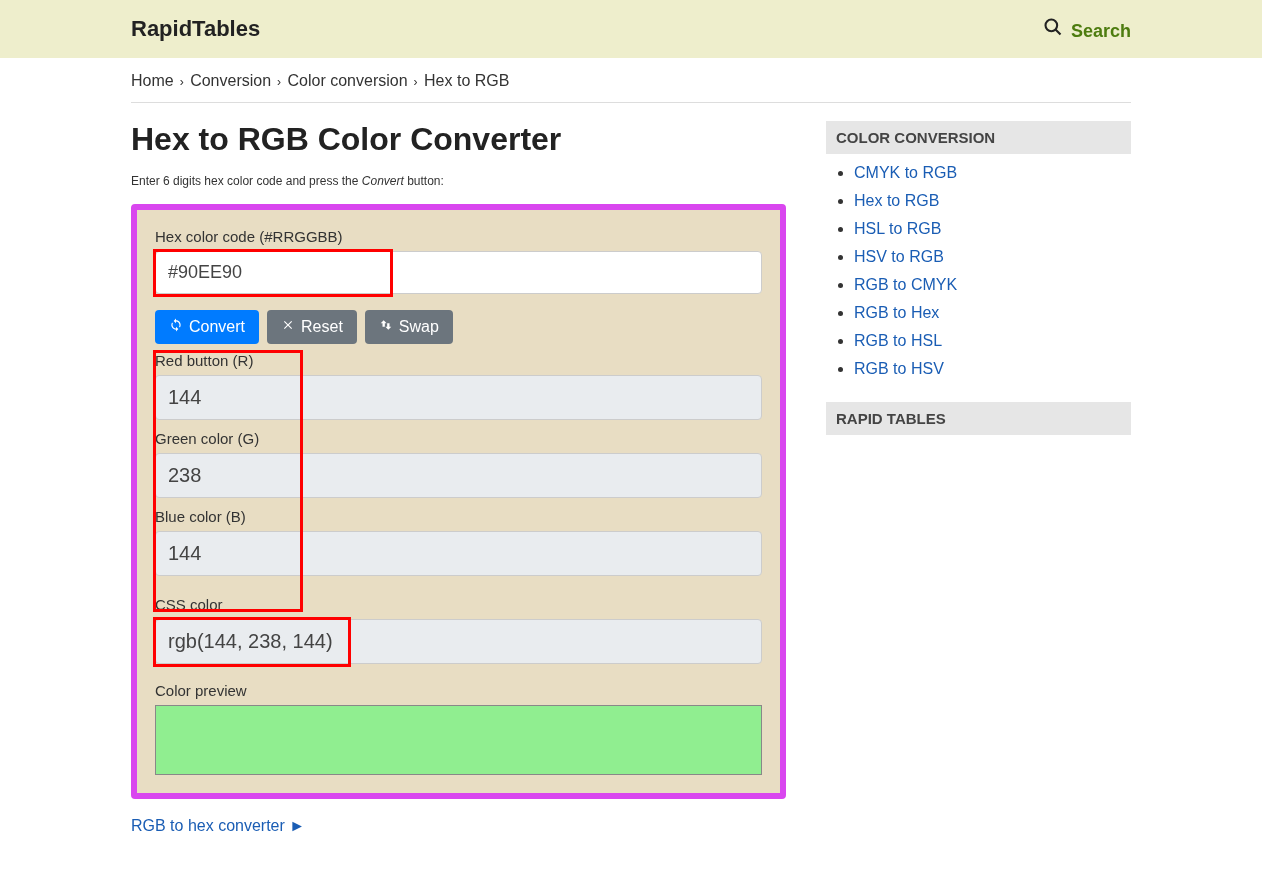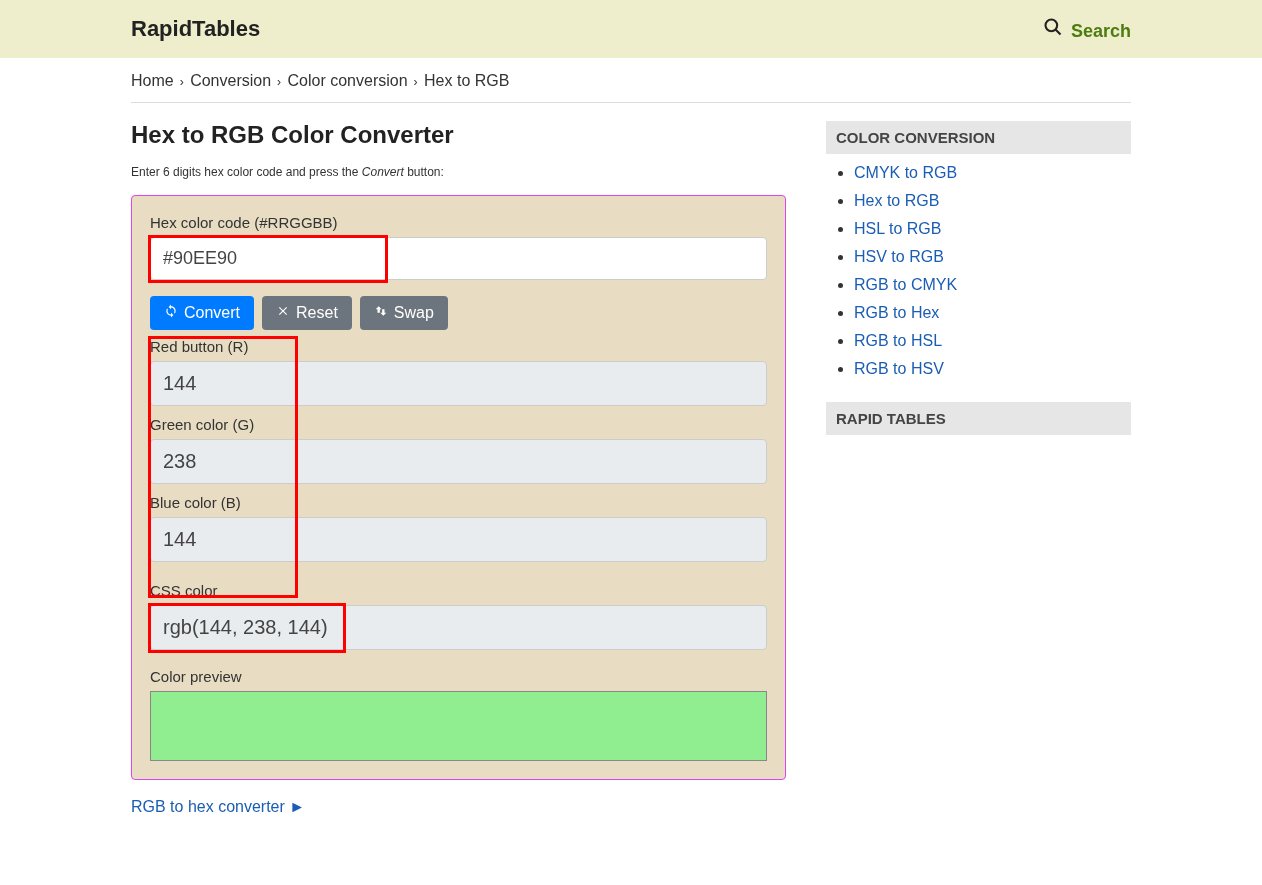--- a/index.html
+++ b/index.html
@@ -51,34 +51,34 @@
   .breadcrumb a { color: #333; text-decoration: none; }
   .bc-sep { display: inline-block; margin: 0 2px 0 6px; font-size: 12px; }
   .layout {
     display: flex;
     gap: 40px;
     margin-top: 18px;
   }
   .main { flex: 0 0 655px; }
   .side { flex: 1; }
   h1 {
-    font-size: 24px;
+    font-size: 32px;
     font-weight: 700;
     color: #222;
     margin-bottom: 16px;
   }
   .intro {
     font-size: 12px;
     color: #333;
     margin-bottom: 16px;
   }
   .intro i { font-style: italic; }
   .panel {
     background: #e8ddc3;
-    border: 1px solid #d946ef;
+    border: 6px solid #d946ef;
     border-radius: 4px;
     padding: 18px;
   }
   .field-label {
     font-size: 15px;
     color: #333;
     margin-bottom: 6px;
   }
   .text-input {
     width: 100%;

